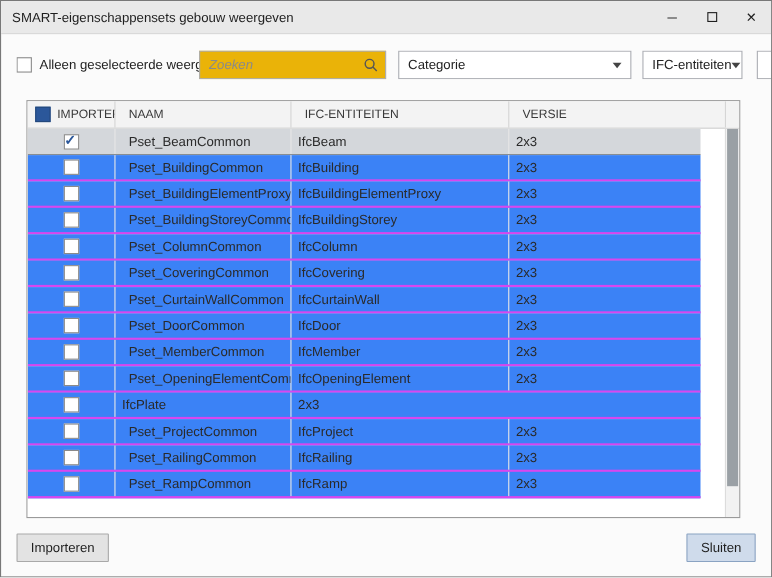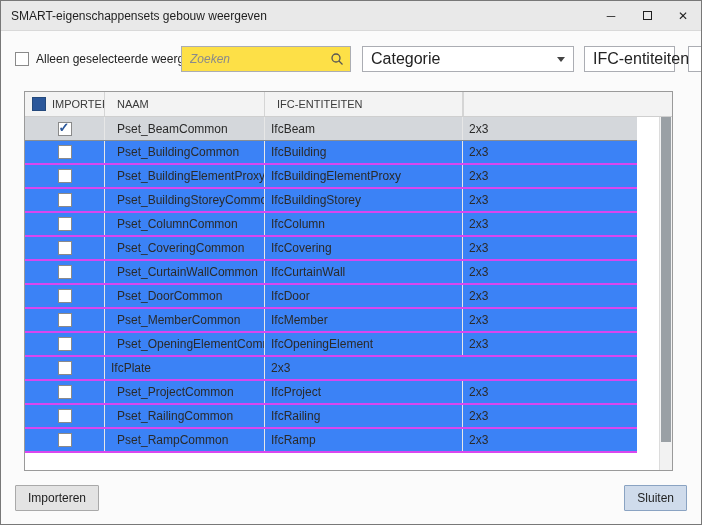--- a/index.html
+++ b/index.html
@@ -23,27 +23,27 @@
     font-size:12px;color:#1e1e1e;cursor:default;}
   .maximize-box{width:9px;height:9px;border:1px solid #1e1e1e;display:inline-block;}
   
   .toolbar{
     flex:0 0 26px;display:flex;align-items:center;
     margin:15px 0 0 14px;height:26px;overflow:hidden;white-space:nowrap;
   }
   .chk-wrap{display:flex;align-items:center;width:166px;flex:0 0 166px;}
   .checkbox{width:14px;height:14px;border:1px solid #8a8a8a;background:#fff;flex:0 0 14px;position:relative;}
   .chk-label{margin-left:7px;font-size:12px;color:#222;}
-  .search-box{width:170px;flex:0 0 170px;height:26px;border:1px solid #abadb3;background:#fde047;
+  .search-box{width:170px;flex:0 0 170px;height:26px;border:1px solid #abadb3;background:#eab308;
     display:flex;align-items:center;padding:0 6px;margin-right:11px;}
   .search-box input{flex:1;border:none;outline:none;font-size:12px;color:#333;min-width:0;
     font-family:"Liberation Sans", sans-serif;background:transparent;}
   .search-box input::placeholder{color:#8a8a8a;font-style:italic;}
   .dropdown{height:26px;border:1px solid #abadb3;background:#fff;display:flex;align-items:center;
-    padding:0 8px;font-size:16px;color:#222;}
+    padding:0 8px;font-size:12px;color:#222;}
   .dd-cat{width:212px;flex:0 0 212px;margin-right:10px;}
   .dd-ifc{width:91px;flex:0 0 91px;margin-right:13px;}
   .dd-clip{width:24px;flex:0 0 24px;padding:0 4px;}
   .chevron{margin-left:auto;width:0;height:0;border-left:4px solid transparent;
     border-right:4px solid transparent;border-top:5px solid #444;}
   
   .table-wrap{
     flex:0 0 380px;height:380px;margin:19px 28px 0 23px;
     border:1px solid #9a9a9a;background:#fff;
     display:flex;flex-direction:column;overflow:hidden;
@@ -135,20 +135,23 @@
       <div class="th th-import">
         <span class="checkbox"></span>
         <span class="th-label">IMPORTEREN</span>
       </div>
       <div class="th">
         <span class="th-label">NAAM</span>
       </div>
       <div class="th">
         <span class="th-label">IFC-ENTITEITEN</span>
       </div>
+      <div class="th last">
+        <span class="th-label">VERSIE</span>
+      </div>
       <div class="th-scroll-gap"></div>
     </div>
     <div class="tbody-zone">
       <div class="rows">
           <div class="row selected">
     <div class="cell cell-check">
       <span class="checkbox checked"></span>
     </div>
     <div class="cell cell-naam">Pset_BeamCommon</div>
     <div class="cell cell-ifc">IfcBeam</div>

